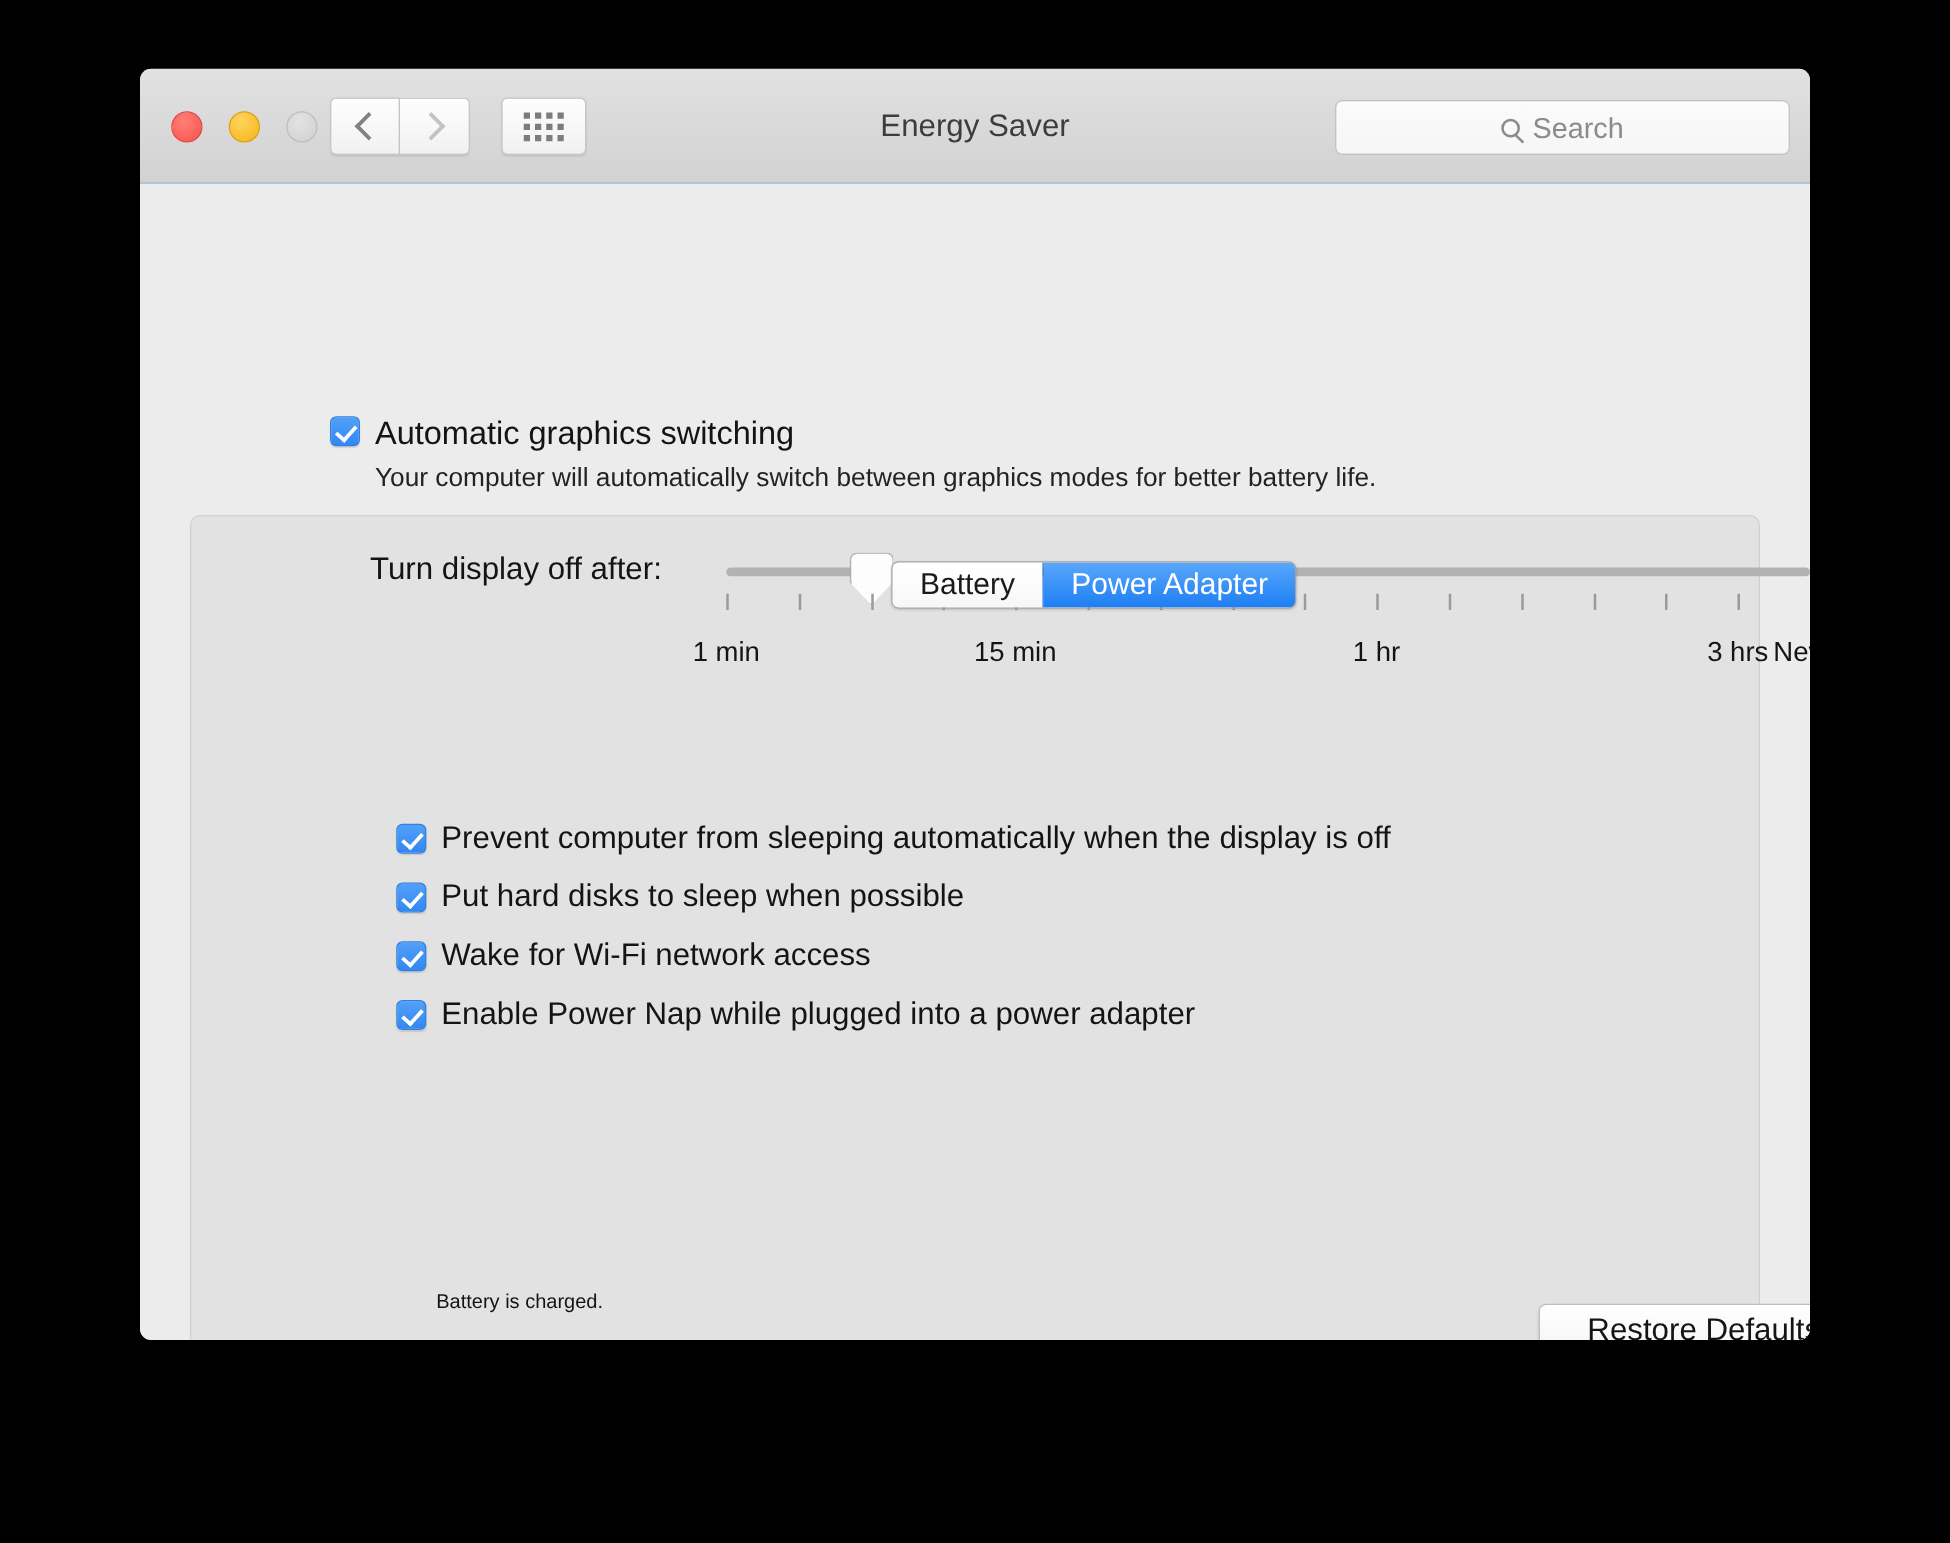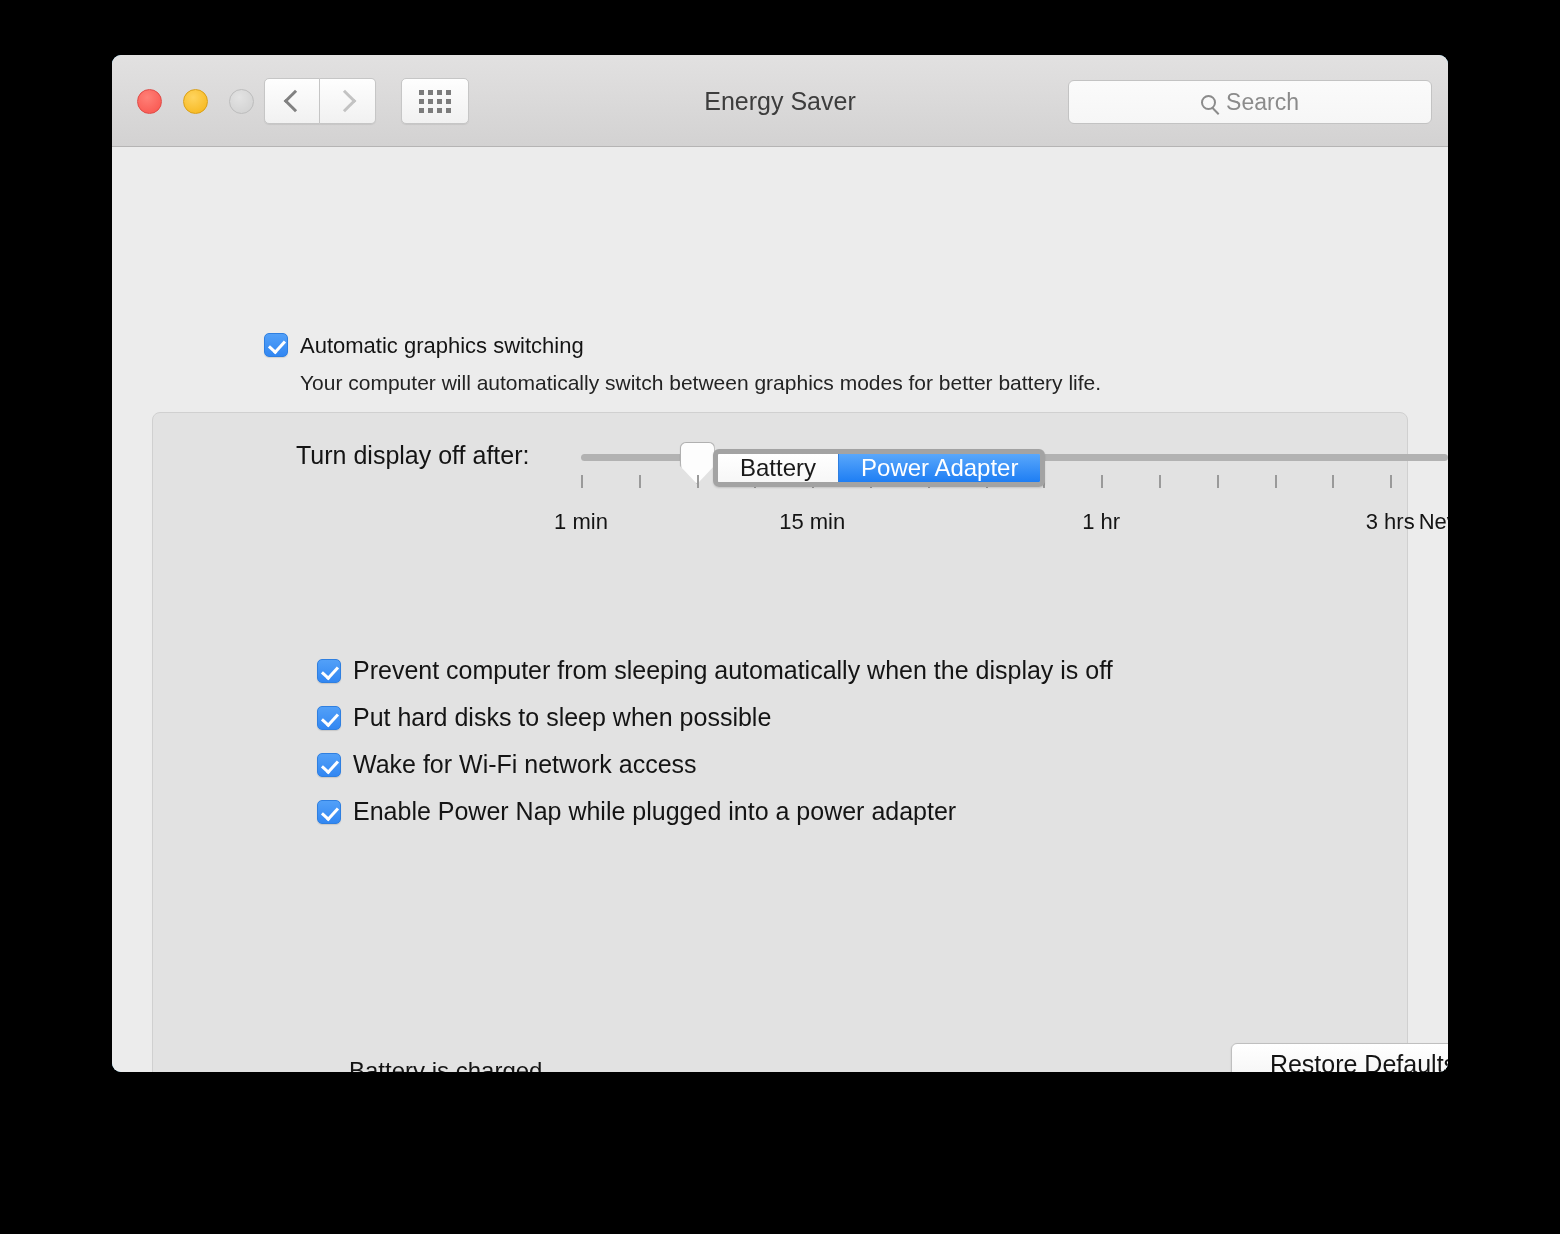--- a/index.html
+++ b/index.html
@@ -95,31 +95,31 @@
     box-shadow: 0 1px 1px rgba(0,0,0,0.12);
   }
   .cbox::after {
     content: ""; position: absolute; left: 7px; top: 3px;
     width: 7px; height: 13px;
     border: solid #fff; border-width: 0 3px 3px 0;
     transform: rotate(42deg);
   }
 
   .top-check { position: absolute; left: 152px; top: 186px; }
-  .top-check .lbl { font-size: 22px; color: #141414; margin-left: 12px; line-height: 26px; }
+  .top-check .lbl { font-size: 26px; color: #141414; margin-left: 12px; line-height: 26px; }
   .top-sub {
     position: absolute; left: 188px; top: 224px;
     font-size: 21px; color: #232323;
   }
 
   
   .segmented {
     position: absolute; left: 601px; top: 302px;
     display: flex; height: 38px; border-radius: 6px; overflow: hidden;
-    border: 5px solid #a3a3a3;
+    border: 1px solid #a3a3a3;
     box-shadow: 0 1px 2px rgba(0,0,0,0.14);
     z-index: 4;
   }
   .seg {
     display: flex; align-items: center; justify-content: center;
     font-size: 24px; padding: 0 22px;
   }
   .seg.off { background: linear-gradient(to bottom, #ffffff, #f7f7f7); color: #1a1a1a; }
   .seg.on  { background: linear-gradient(to bottom, #59a7fb, #1e7ef4); color: #ffffff;
              border-left: 1px solid #2f7fe0; }
@@ -158,22 +158,22 @@
 
   .optlist { position: absolute; left: 164px; top: 245px; }
   .optrow { display: flex; align-items: flex-end; margin-bottom: 22px; }
   .optrow .lbl { font-size: 25px; color: #141414; margin-left: 12px; line-height: 25px; }
   .opt-sub {
     position: absolute; left: 197px; top: 425px;
     width: 1040px; font-size: 21px; color: #232323; line-height: 29px;
   }
 
   .batstat {
-    position: absolute; left: 196px; top: 644px;
-    font-size: 24px; color: #141414;
+    position: absolute; left: 196px; top: 620px;
+    font-size: 16px; color: #141414;
   }
   .btn {
     background: linear-gradient(to bottom, #ffffff, #f4f4f4);
     border: 1px solid #bfbfbf; border-radius: 6px;
     font-size: 25px; color: #141414;
     display: flex; align-items: center; justify-content: center;
     box-shadow: 0 1px 2px rgba(0,0,0,0.13);
     font-family: "Liberation Sans", sans-serif;
   }
   .restore {

